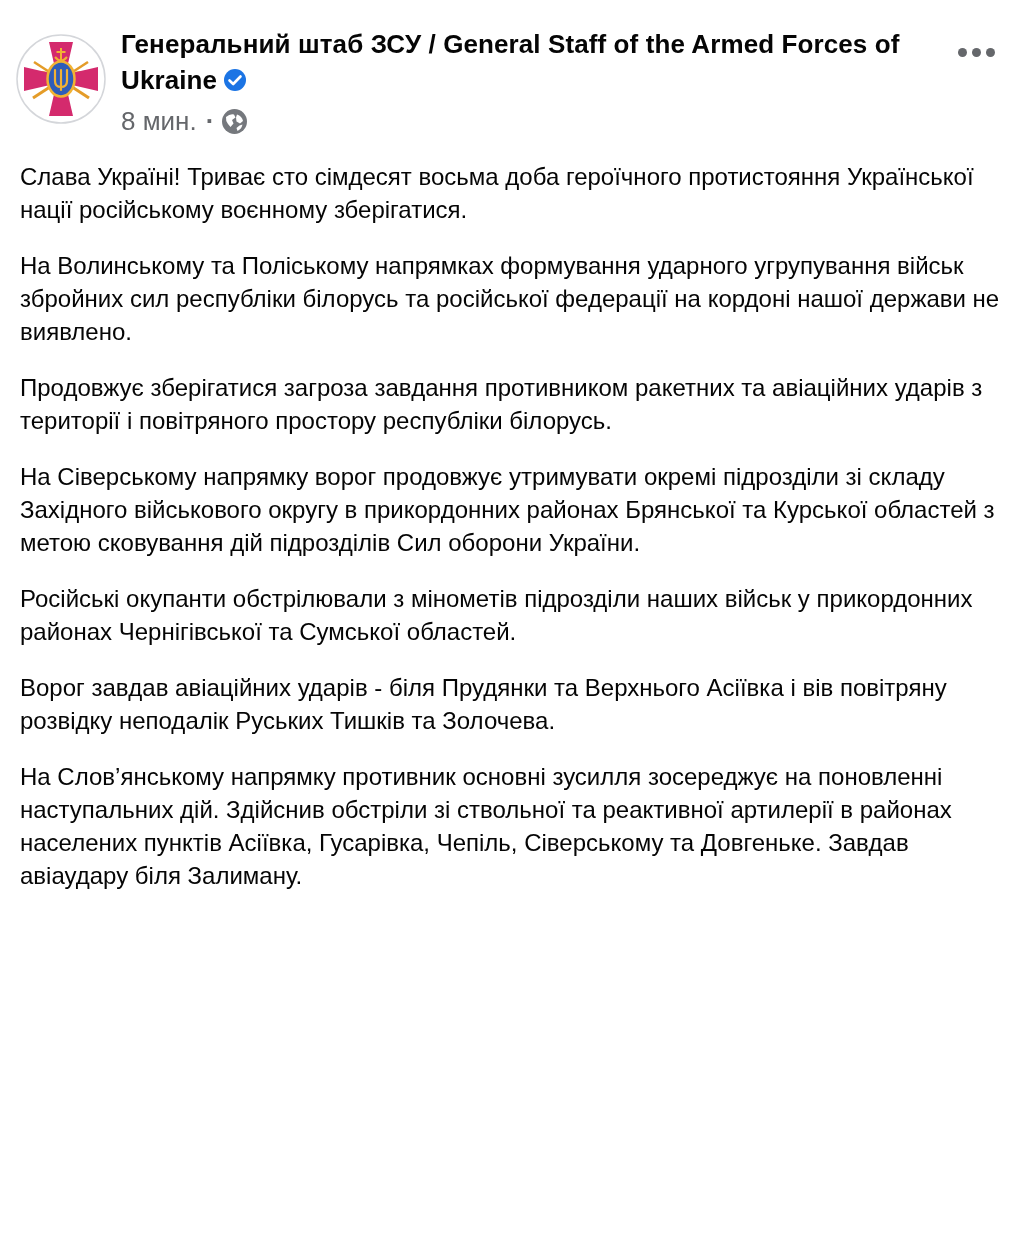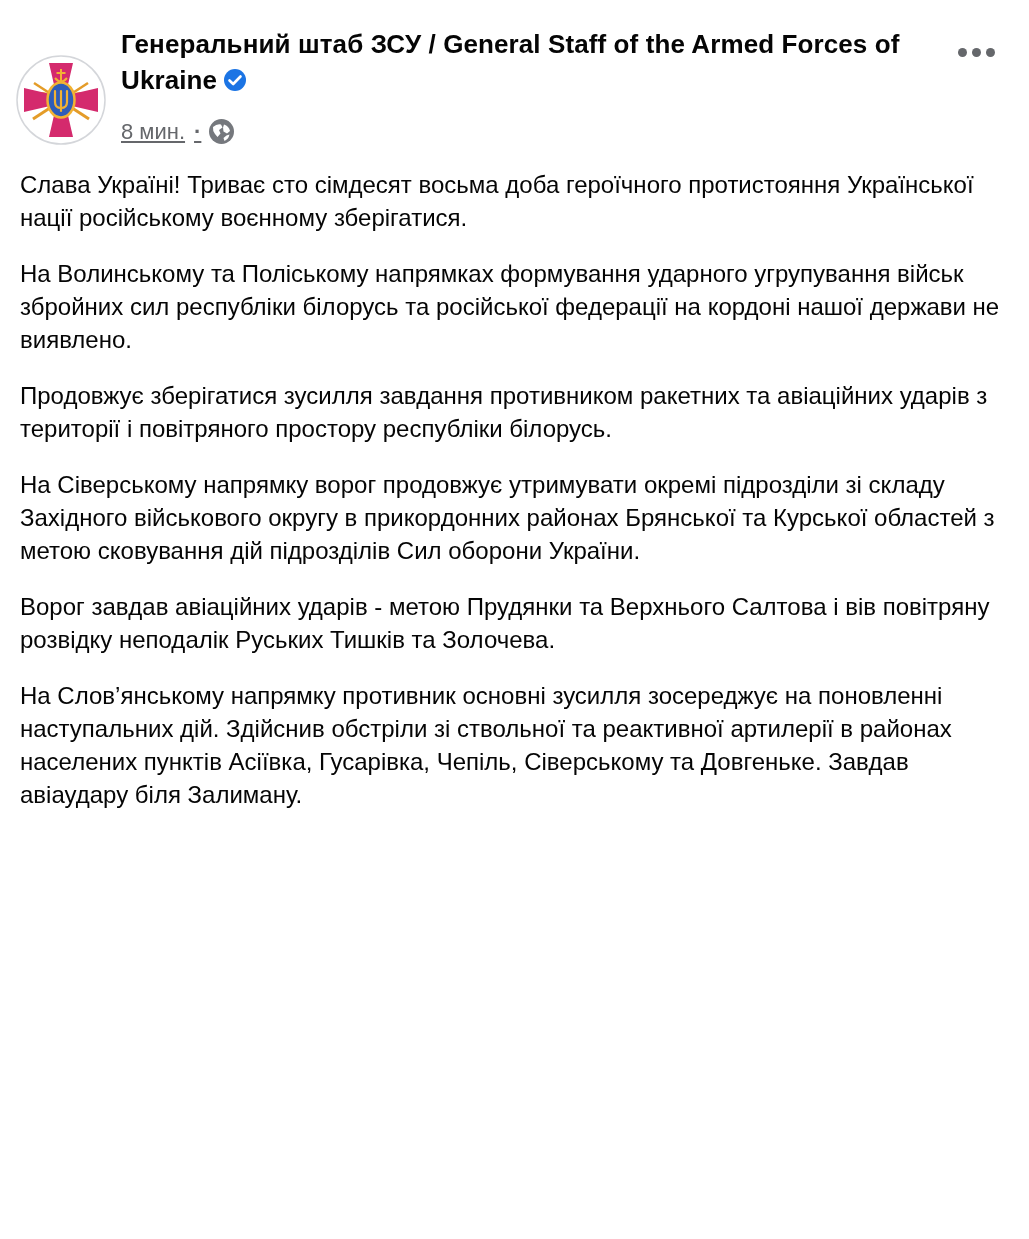--- a/index.html
+++ b/index.html
@@ -9,21 +9,21 @@
     min-height: 1239px;
     font-family: "Liberation Sans", "DejaVu Sans", sans-serif;
     color: #050505;
     overflow: hidden;
   }
   .post-card { width: 1029px; background: #fff; }
 
   
   .post-header {
     display: flex;
-    align-items: flex-end;
+    align-items: center;
     padding: 20px 16px 0 16px;
     position: relative;
   }
   .avatar-wrap {
     width: 90px; height: 90px;
     border-radius: 50%;
     flex: 0 0 90px;
     cursor: pointer;
   }
   .header-text { margin-left: 15px; flex: 1 1 auto; padding-top: 6px; }
@@ -33,24 +33,23 @@
     line-height: 36px;
     letter-spacing: 0.1px;
     max-width: 820px;
     color: #050505;
   }
   .page-name-link { cursor: pointer; }
   .verified-badge { display: inline-block; vertical-align: -3px; margin-left: 6px; }
   .meta-row {
     display: flex;
     align-items: center;
-    margin-top: 20px;
-    font-size: 22px;
+    margin-top: 8px;
+    font-size: 26px;
     color: #65676b;
-    text-decoration: underline;
   }
   .meta-row .timestamp { cursor: pointer; }
   .meta-row .dot-sep { margin: 0 7px 0 9px; font-weight: 700; }
   .globe-icon { display: inline-block; }
   .menu-button {
     position: absolute;
     top: 38px;
     right: 28px;
     display: flex;
     gap: 5px;
@@ -143,19 +142,20 @@
     <button class="menu-button" aria-label="menu">
       <span></span>
       <span></span>
       <span></span>
     </button>
   </div>
 
   <div class="post-body">
     <p>Слава Україні! Триває сто сімдесят восьма доба героїчного протистояння Української нації російському воєнному зберігатися.</p>
     <p>На Волинському та Поліському напрямках формування ударного угрупування військ збройних сил республіки білорусь та російської федерації на кордоні нашої держави не виявлено.</p>
-    <p>Продовжує зберігатися зусилля завдання противником ракетних та авіаційних ударів з території і повітряного простору республіки білорусь.</p>
+    <p>Продовжує зберігатися загроза завдання противником ракетних та авіаційних ударів з території і повітряного простору республіки білорусь.</p>
     <p>На Сіверському напрямку ворог продовжує утримувати окремі підрозділи зі складу Західного військового округу в прикордонних районах Брянської та Курської областей з метою сковування дій підрозділів Сил оборони України.</p>
-    <p>Ворог завдав авіаційних ударів  - метою Прудянки та Верхнього Салтова і вів повітряну розвідку неподалік Руських Тишків та Золочева.</p>
+    <p>Російські окупанти обстрілювали з мінометів підрозділи наших військ у прикордонних районах Чернігівської та Сумської областей.</p>
+    <p>Ворог завдав авіаційних ударів  - біля Прудянки та Верхнього Асіївка і вів повітряну розвідку неподалік Руських Тишків та Золочева.</p>
     <p>На Слов’янському напрямку противник основні зусилля зосереджує на поновленні наступальних дій. Здійснив обстріли зі ствольної та реактивної артилерії в районах населених пунктів Асіївка, Гусарівка, Чепіль, Сіверському та Довгеньке. Завдав авіаудару біля Залиману.</p>
   </div>
 
 </div>
 
 </body></html>

